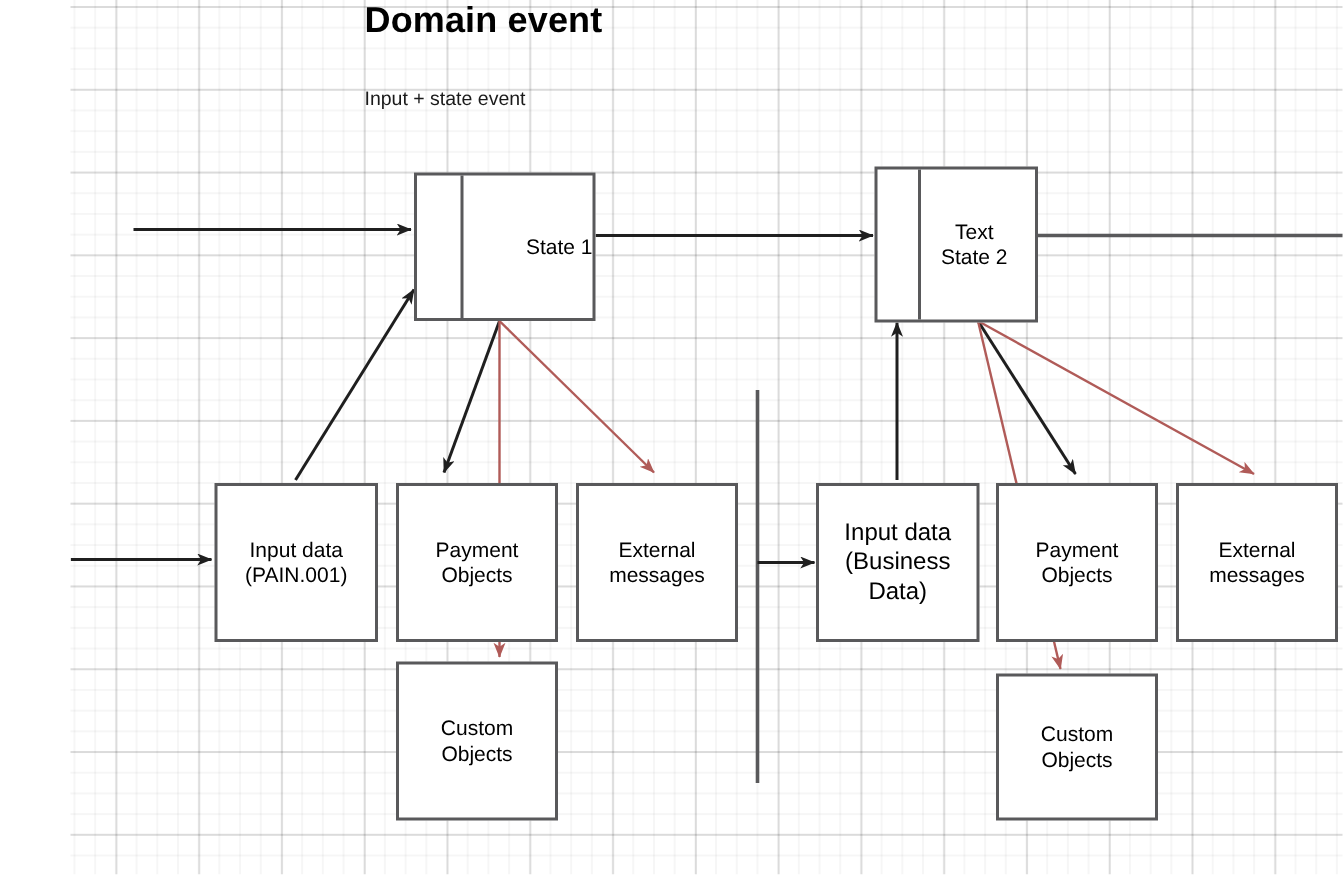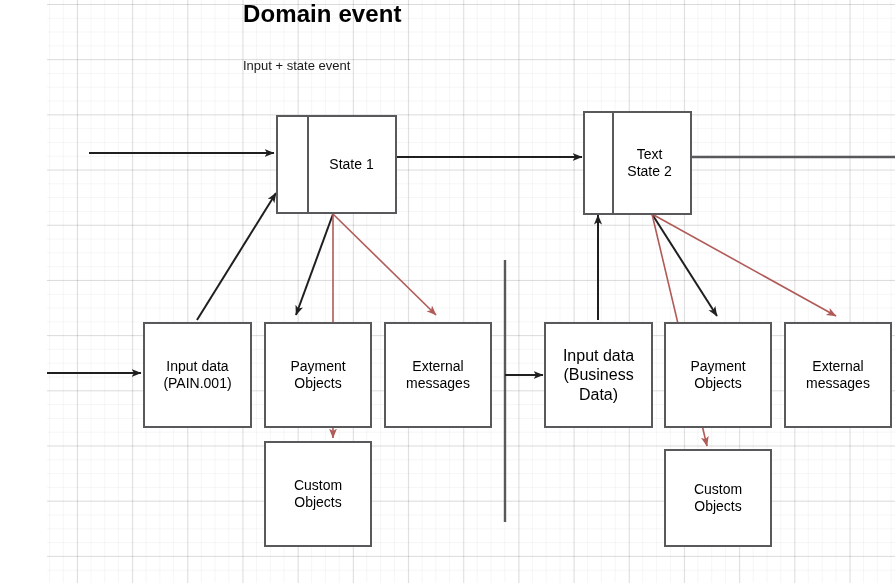--- a/index.html
+++ b/index.html
@@ -145,21 +145,21 @@
       <line x1="605" y1="214" x2="789" y2="316" stroke="#b05b58" stroke-width="1.6" marker-end="url(#arrowRed)"></line>
     </g>
 
     <g>
       <line x1="605" y1="214" x2="660" y2="446" stroke="#b05b58" stroke-width="1.6" marker-end="url(#arrowRed)"></line>
     </g>
   </svg>
 
   <div class="node" style="left:229px; top:115px; width:121px; height:99px; font-size:14px;">
     <span class="state-divider" style="left:29px;"></span>
-    <span class="node-label" style="padding-left:30px;">State 1</span>
+    <span class="node-label" style="padding-left:30px;text-align:right;">State 1</span>
   </div>
 
   <div class="node" style="left:536px; top:111px; width:109px; height:104px; font-size:14px;">
     <span class="state-divider" style="left:27px;"></span>
     <span class="node-label" style="padding-left:24px;">Text
 State 2</span>
   </div>
 
   <div class="node" style="left:96px; top:322px; width:109px; height:106px; font-size:14px;">
     <span class="node-label">Input data

